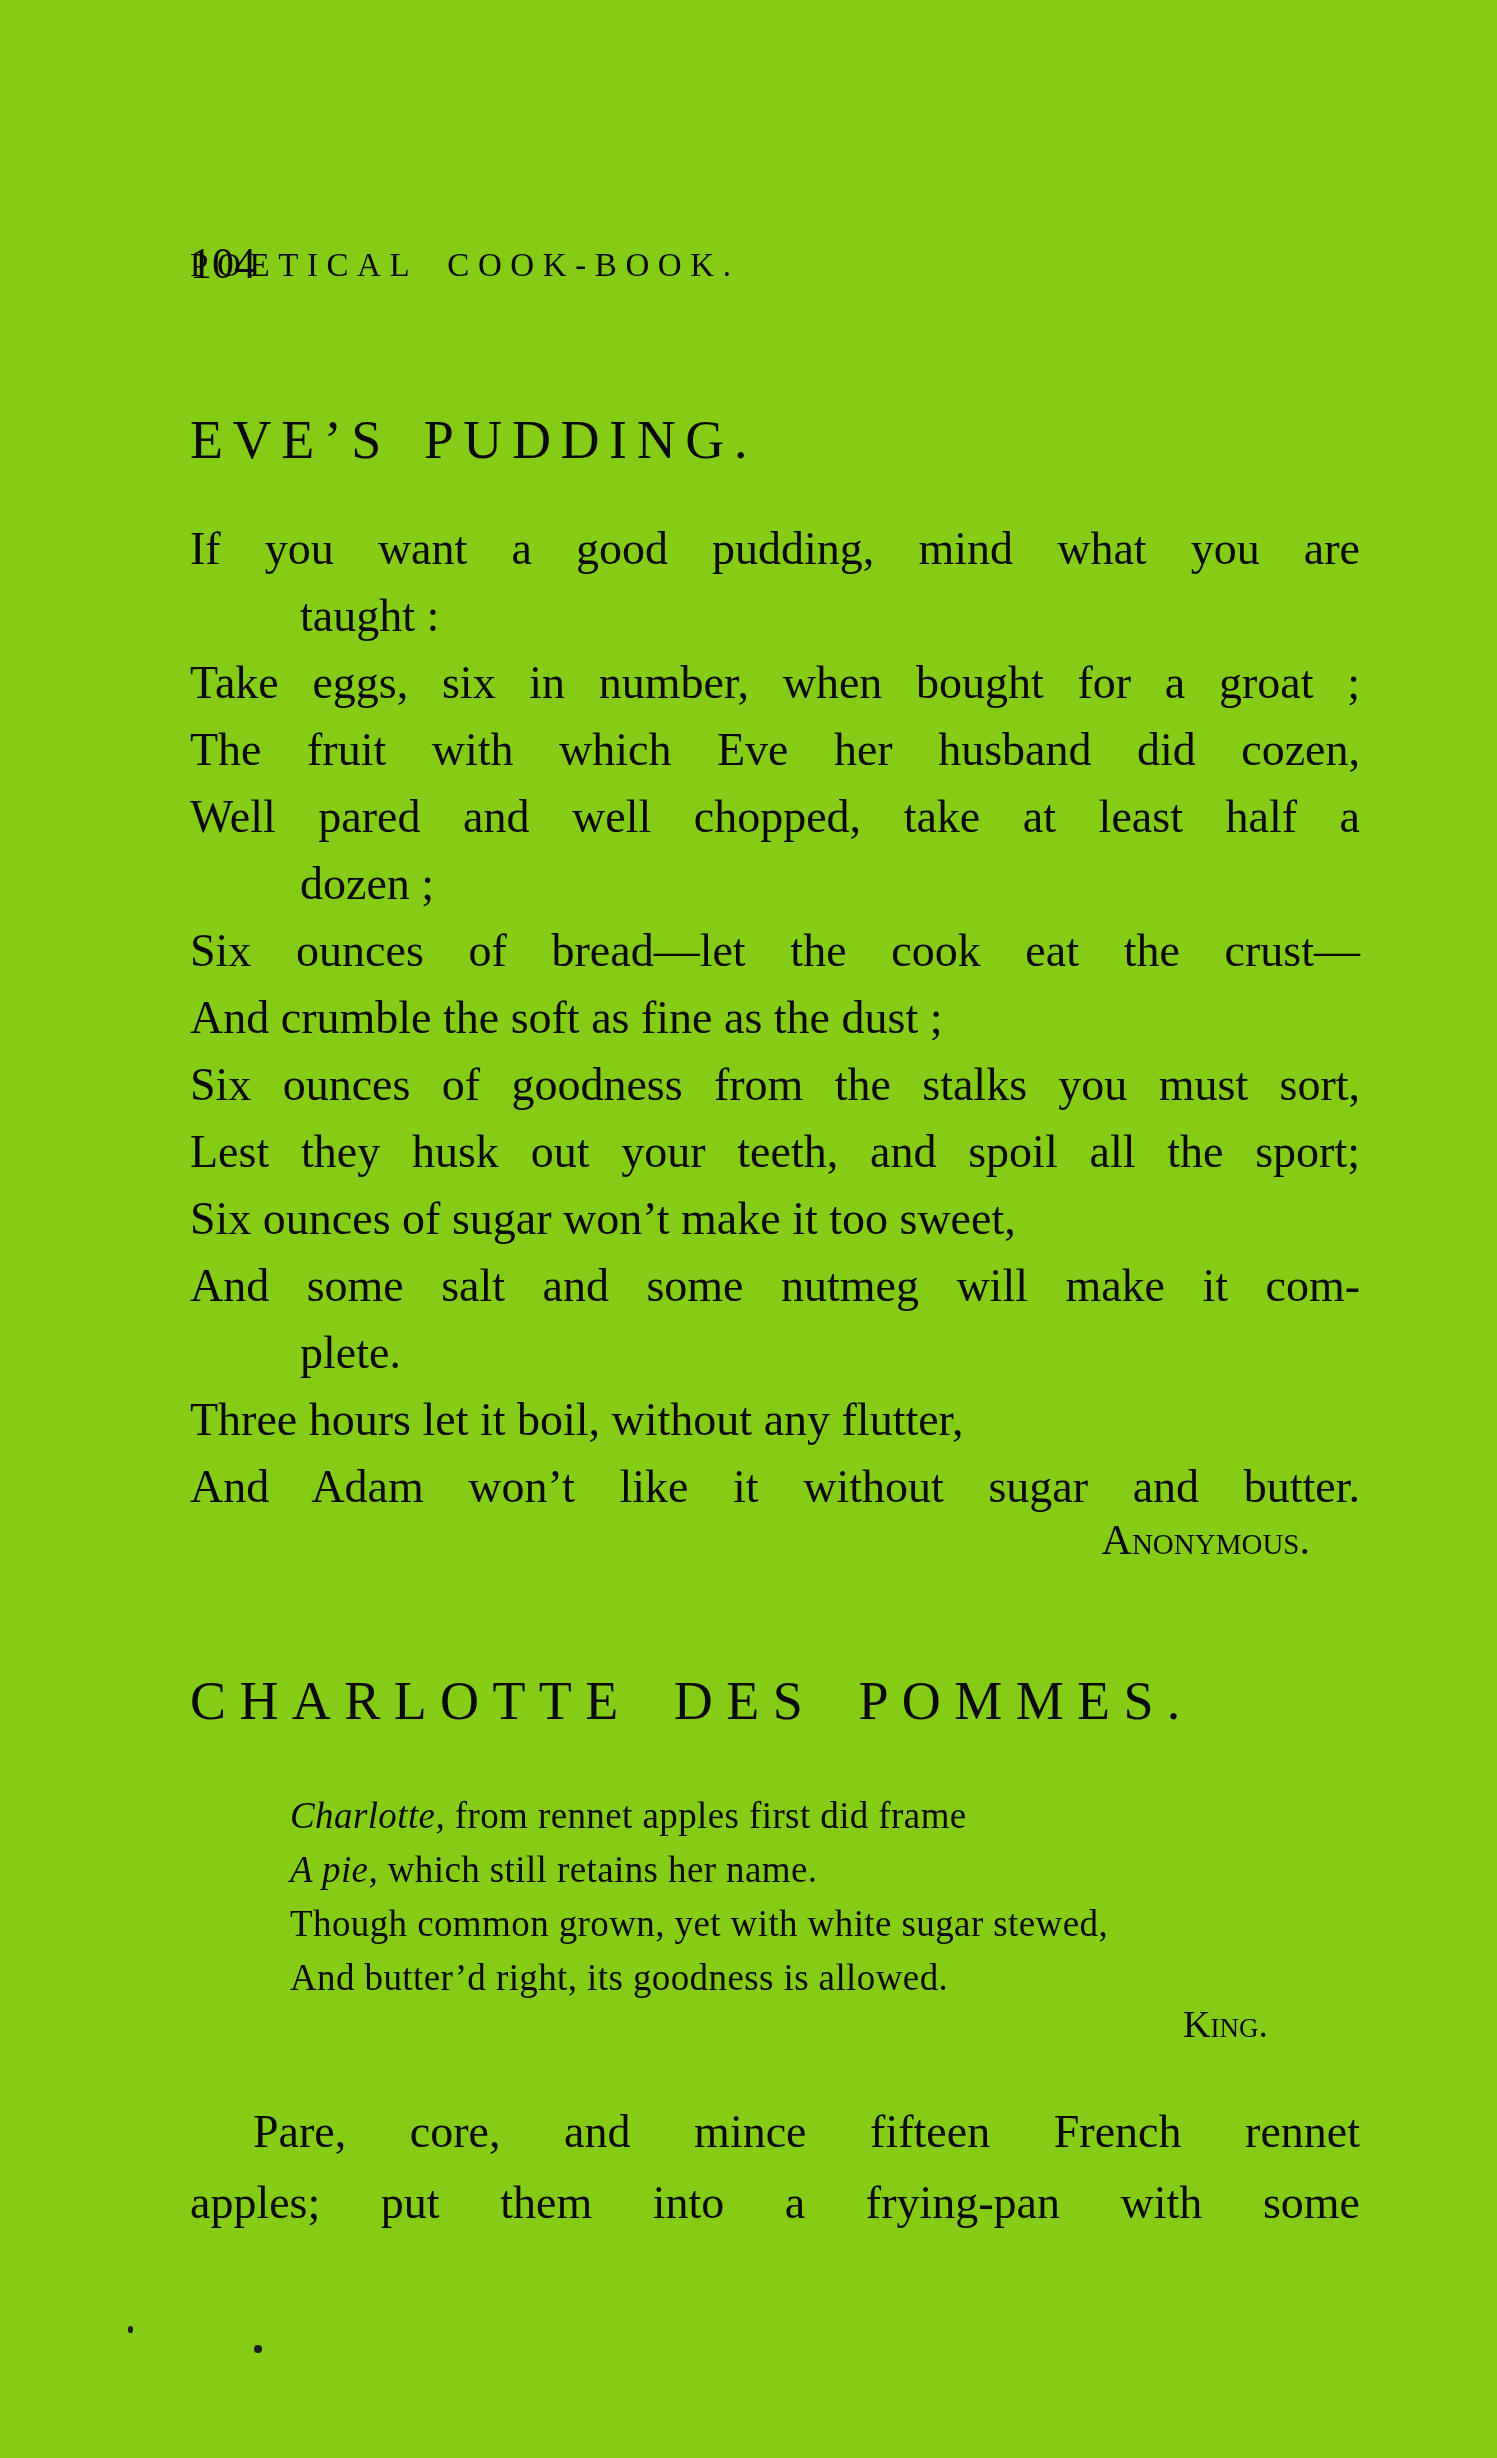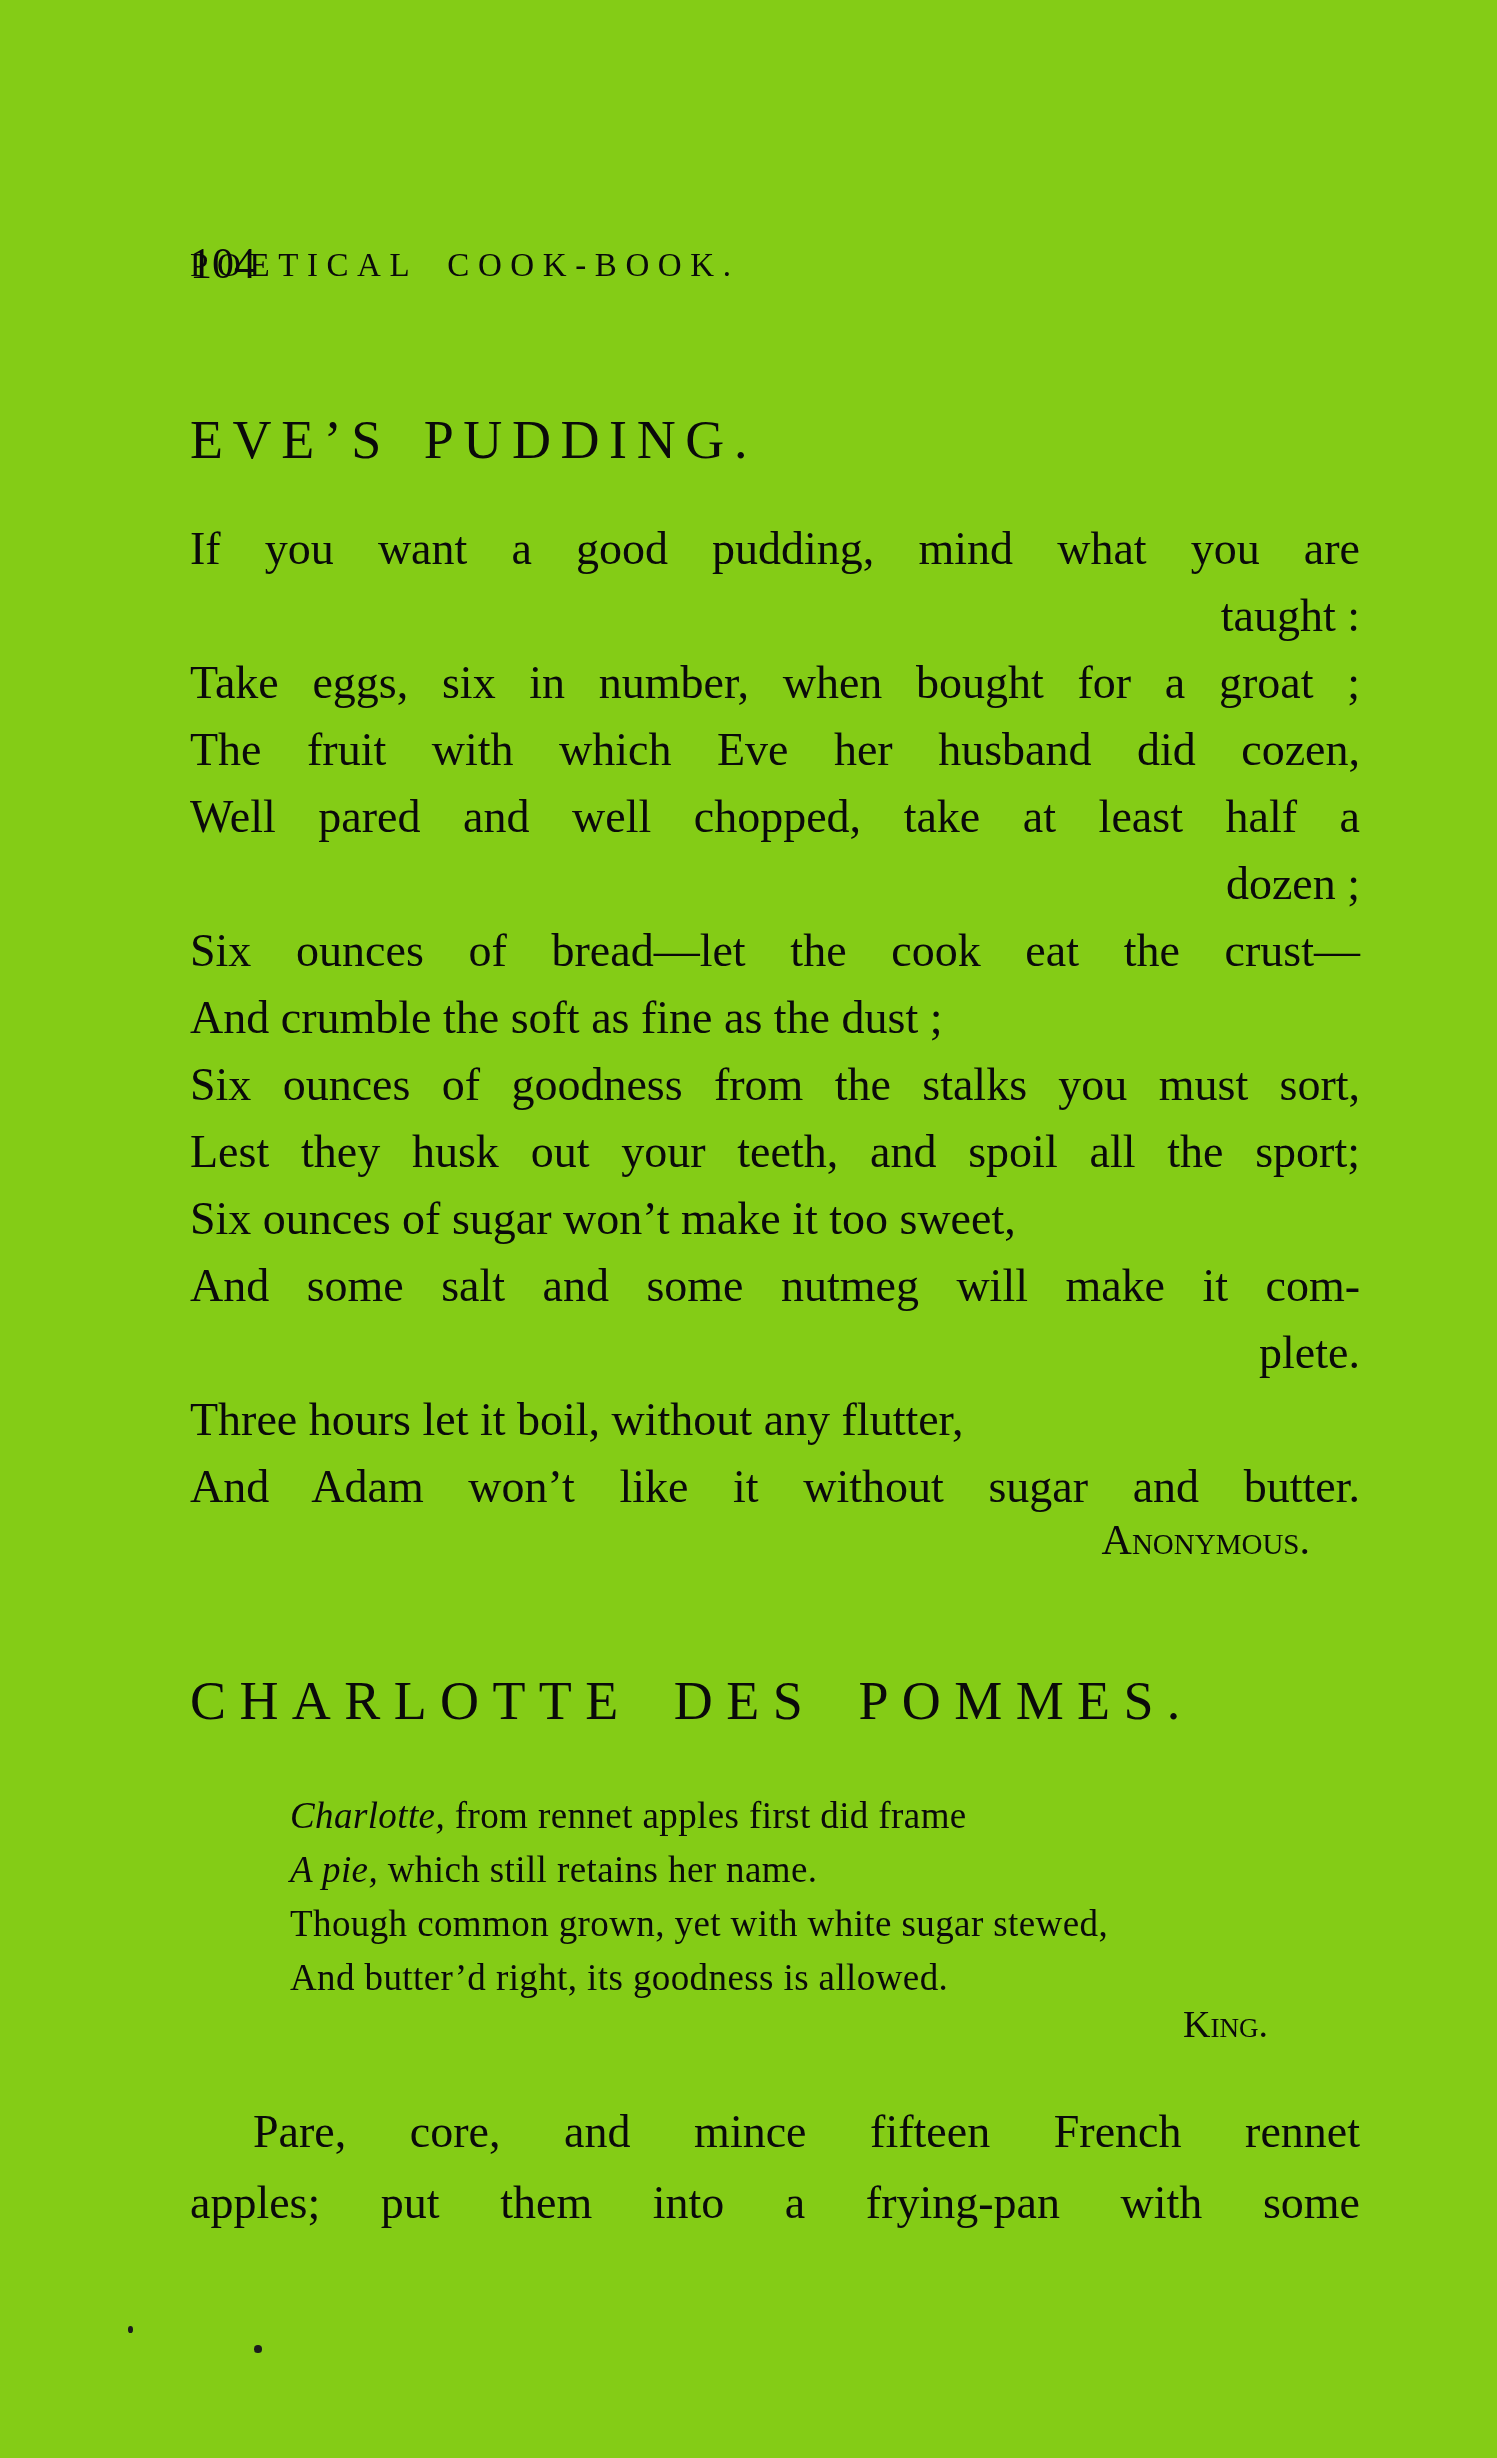--- a/index.html
+++ b/index.html
@@ -42,21 +42,21 @@
   .poem {
     position: absolute; top: 515px; left: 190px; right: 138px;
   }
   .pl {
     font-size: 46px;
     line-height: 67px;
     height: 67px;
     white-space: normal;
   }
   .pl.just { text-align: justify; text-align-last: justify; }
-  .pl.ind  { padding-left: 110px; text-align: right; }
+  .pl.ind  { padding-left: 110px; }
   
   .attr {
     position: absolute; left: 190px; right: 138px;
     text-align: right;
     font-variant: small-caps;
     font-size: 42px; line-height: 48px;
   }
   .attr1 { top: 1516px; padding-right: 50px; }
   .attr2 { top: 2000px; padding-right: 92px; font-size: 38px; }
   

